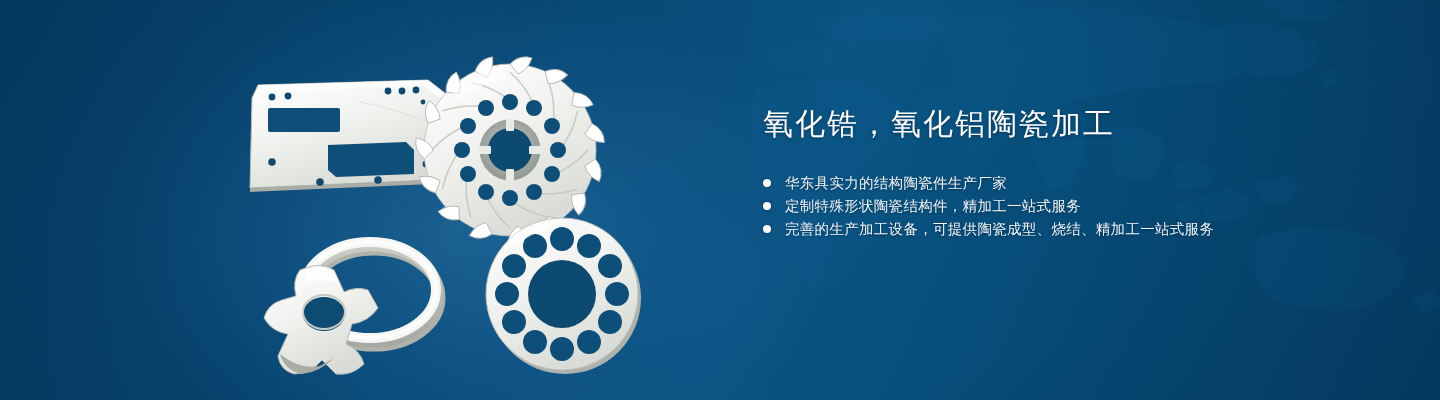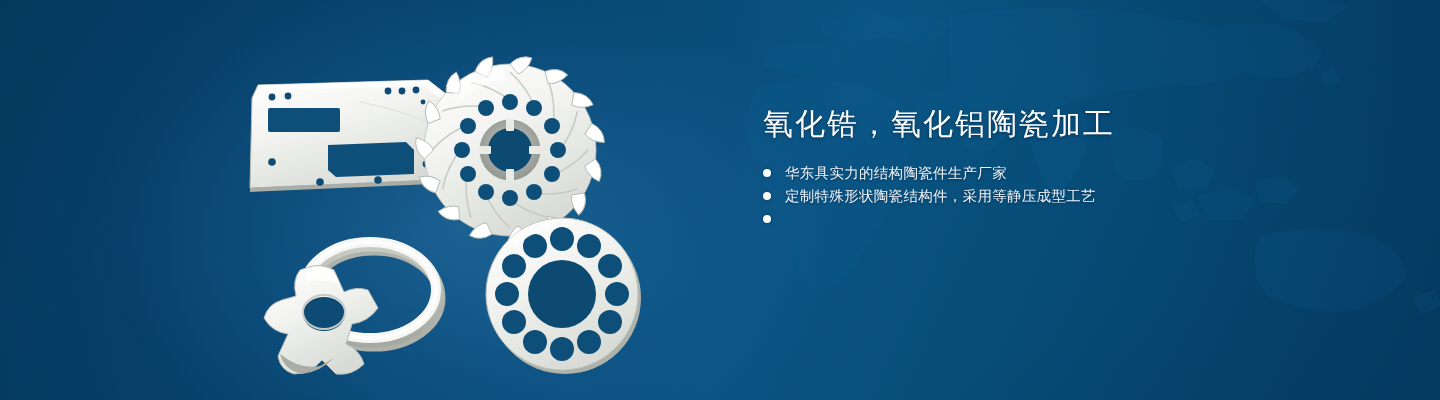--- a/index.html
+++ b/index.html
@@ -73,21 +73,21 @@
     font-size: 30px;
     line-height: 40px;
     font-weight: normal;
     letter-spacing: 2px;
     color: #ffffff;
     text-shadow: 0 1px 3px rgba(0,25,50,0.55);
     white-space: nowrap;
   }
   .bullets {
     list-style: none;
-    margin: 22px 0 0 0;
+    margin: 32px 0 0 0;
     padding: 0;
   }
   .bullets li {
     position: relative;
     padding-left: 22px;
     margin-bottom: 9px;
     font-size: 14.5px;
     line-height: 14px;
     letter-spacing: 0.3px;
     color: #f2f6fa;
@@ -316,21 +316,22 @@
   <div class="copy">
     <h1 class="headline">氧化锆，氧化铝陶瓷加工</h1>
 
     <ul class="bullets">
       <li>
         <span class="bullet-dot"></span>
         <span>华东具实力的结构陶瓷件生产厂家</span>
       </li>
       <li>
         <span class="bullet-dot"></span>
-        <span>定制特殊形状陶瓷结构件，采用等静压成型工艺</span>
+        <span>定制特殊形状陶瓷结构件，精加工一站式服务</span>
       </li>
       <li>
         <span class="bullet-dot"></span>
+        <span>完善的生产加工设备，可提供陶瓷成型、烧结、精加工一站式服务</span>
       </li>
     </ul>
   </div>
 
 </div>
 
 </body></html>

